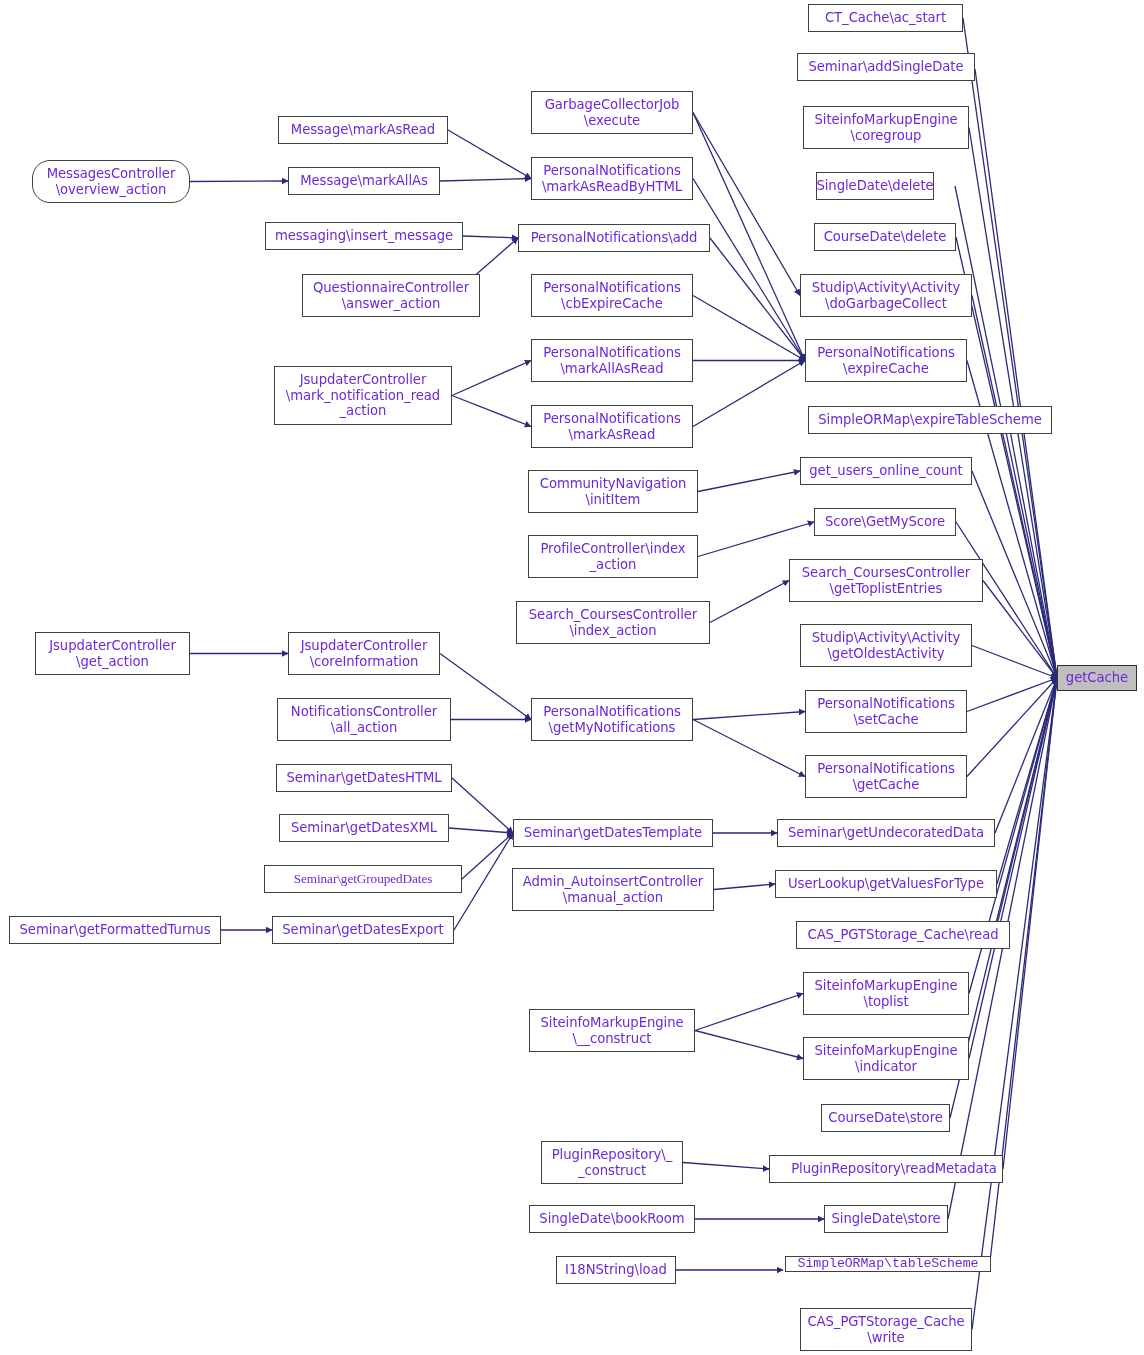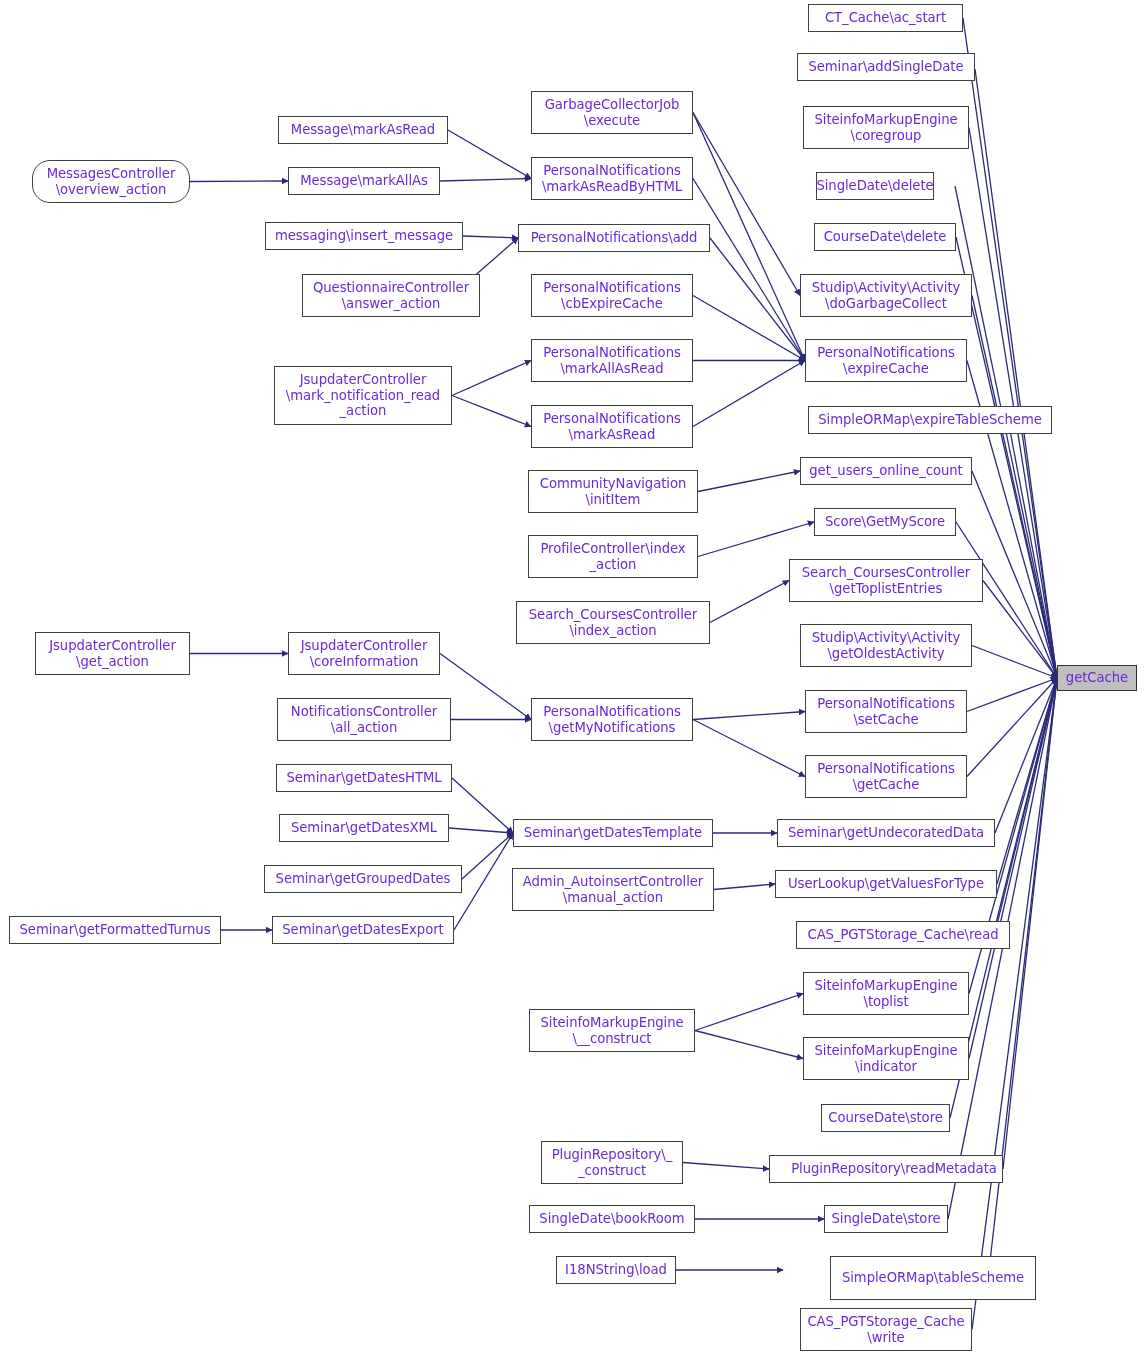--- a/index.html
+++ b/index.html
@@ -142,21 +142,21 @@
     <div class="node" style="left: 35px; top: 632px; width: 155px; height: 43px;">JsupdaterController
 \get_action</div>
     <div class="node" style="left: 288px; top: 632px; width: 152px; height: 43px;">JsupdaterController
 \coreInformation</div>
     <div class="node" style="left: 277px; top: 698px; width: 174px; height: 43px;">NotificationsController
 \all_action</div>
     <div class="node" style="left: 531px; top: 698px; width: 162px; height: 43px;">PersonalNotifications
 \getMyNotifications</div>
     <div class="node" style="left: 276px; top: 764px; width: 176px; height: 28px;">Seminar\getDatesHTML</div>
     <div class="node" style="left: 279px; top: 814px; width: 170px; height: 28px;">Seminar\getDatesXML</div>
-    <div class="node" style="left: 264px; top: 865px; width: 198px; height: 28px;">Seminar\getGroupedDates</div>
+    <div class="node" style="left: 264px; top: 865px; width: 198px; height: 28px; font-family: Liberation Serif, serif;">Seminar\getGroupedDates</div>
     <div class="node" style="left: 9px; top: 916px; width: 212px; height: 28px;">Seminar\getFormattedTurnus</div>
     <div class="node" style="left: 272px; top: 916px; width: 182px; height: 28px;">Seminar\getDatesExport</div>
     <div class="node" style="left: 513px; top: 819px; width: 200px; height: 28px; text-align: right;">Seminar\getDatesTemplate</div>
     <div class="node" style="left: 512px; top: 868px; width: 202px; height: 43px;">Admin_AutoinsertController
 \manual_action</div>
     <div class="node" style="left: 529px; top: 1009px; width: 166px; height: 43px;">SiteinfoMarkupEngine
 \__construct</div>
     <div class="node" style="left: 541px; top: 1141px; width: 142px; height: 43px;">PluginRepository\_
 _construct</div>
     <div class="node" style="left: 529px; top: 1205px; width: 166px; height: 28px;">SingleDate\bookRoom</div>
@@ -185,17 +185,17 @@
     <div class="node" style="left: 777px; top: 819px; width: 218px; height: 28px;">Seminar\getUndecoratedData</div>
     <div class="node" style="left: 775px; top: 870px; width: 222px; height: 28px;">UserLookup\getValuesForType</div>
     <div class="node" style="left: 779px; top: 921px; width: 214px; height: 28px; margin-left: 17px;">CAS_PGTStorage_Cache\read</div>
     <div class="node" style="left: 803px; top: 972px; width: 166px; height: 43px;">SiteinfoMarkupEngine
 \toplist</div>
     <div class="node" style="left: 803px; top: 1037px; width: 166px; height: 43px;">SiteinfoMarkupEngine
 \indicator</div>
     <div class="node" style="left: 821px; top: 1104px; width: 129px; height: 28px;">CourseDate\store</div>
     <div class="node" style="left: 769px; top: 1155px; width: 234px; height: 28px; padding-left: 16px;">PluginRepository\readMetadata</div>
     <div class="node" style="left: 824px; top: 1205px; width: 124px; height: 28px;">SingleDate\store</div>
-    <div class="node" style="left: 830px; top: 1256px; width: 206px; height: 44px;">SimpleORMap\tableScheme</div>
+    <div class="node" style="left: 785px; top: 1256px; width: 206px; height: 16px; font-family: Liberation Mono, monospace;">SimpleORMap\tableScheme</div>
     <div class="node" style="left: 800px; top: 1308px; width: 172px; height: 43px;">CAS_PGTStorage_Cache
 \write</div>
     <div class="node highlight" style="left: 1057px; top: 665px; width: 80px; height: 26px;">getCache</div>
   </div>
 
 </body></html>

